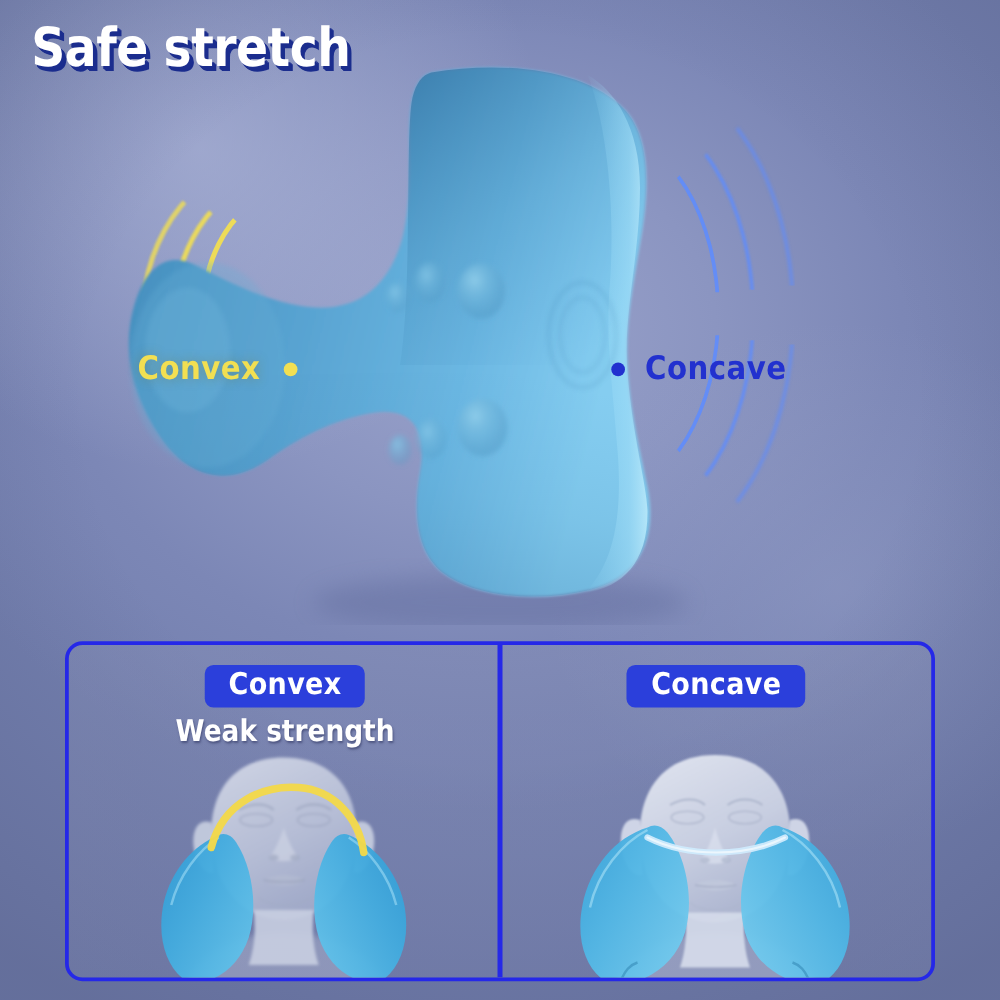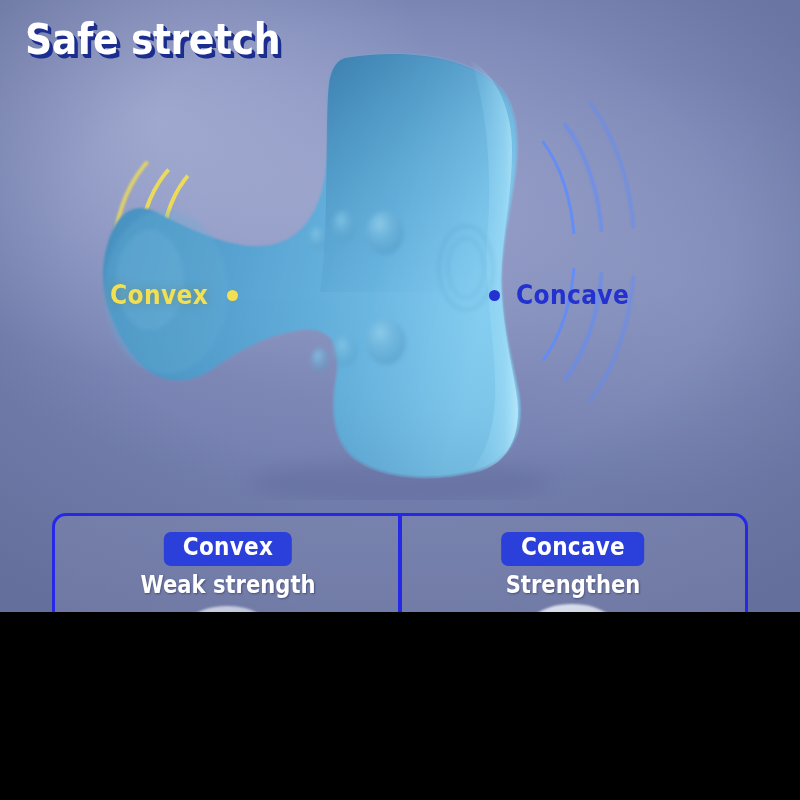--- a/index.html
+++ b/index.html
@@ -4,21 +4,21 @@
 <title>Safe stretch</title>
 <style>
   html, body {
     margin: 0;
     padding: 0;
     background: #000;
   }
   #stage {
     position: relative;
     width: 800px;
-    height: 612px;
+    height: 800px;
     overflow: hidden;
     font-family: "Liberation Sans", sans-serif;
     background: #7883b3;
   }
 
   
   .bg-base {
     position: absolute;
     inset: 0;
     background:
@@ -465,23 +465,20 @@
 
           <path d="M114 78 C124 40 158 28 184 30 C212 32 232 54 236 82" fill="none" stroke="#f2d84a" stroke-width="6" stroke-linecap="round" opacity="0.96"></path>
         </svg>
       </div>
     </div>
 
     <div class="cell cell-right">
       <div class="badge">
         <span>Concave</span>
       </div>
-      <div class="subcap">
-        <span>Strengthen</span>
-      </div>
 
       <div class="figure">
         <svg width="345" height="188" viewBox="0 0 345 188" preserveAspectRatio="xMidYMax">
           <defs>
             <linearGradient id="headR" x1="0.3" y1="0" x2="0.75" y2="1">
               <stop offset="0" stop-color="#e4e8f2" stop-opacity="0.92"></stop>
               <stop offset="0.5" stop-color="#d4dae9" stop-opacity="0.86"></stop>
               <stop offset="1" stop-color="#bcc4da" stop-opacity="0.74"></stop>
             </linearGradient>
             <linearGradient id="pillowR" x1="0" y1="0" x2="1" y2="0.8">

